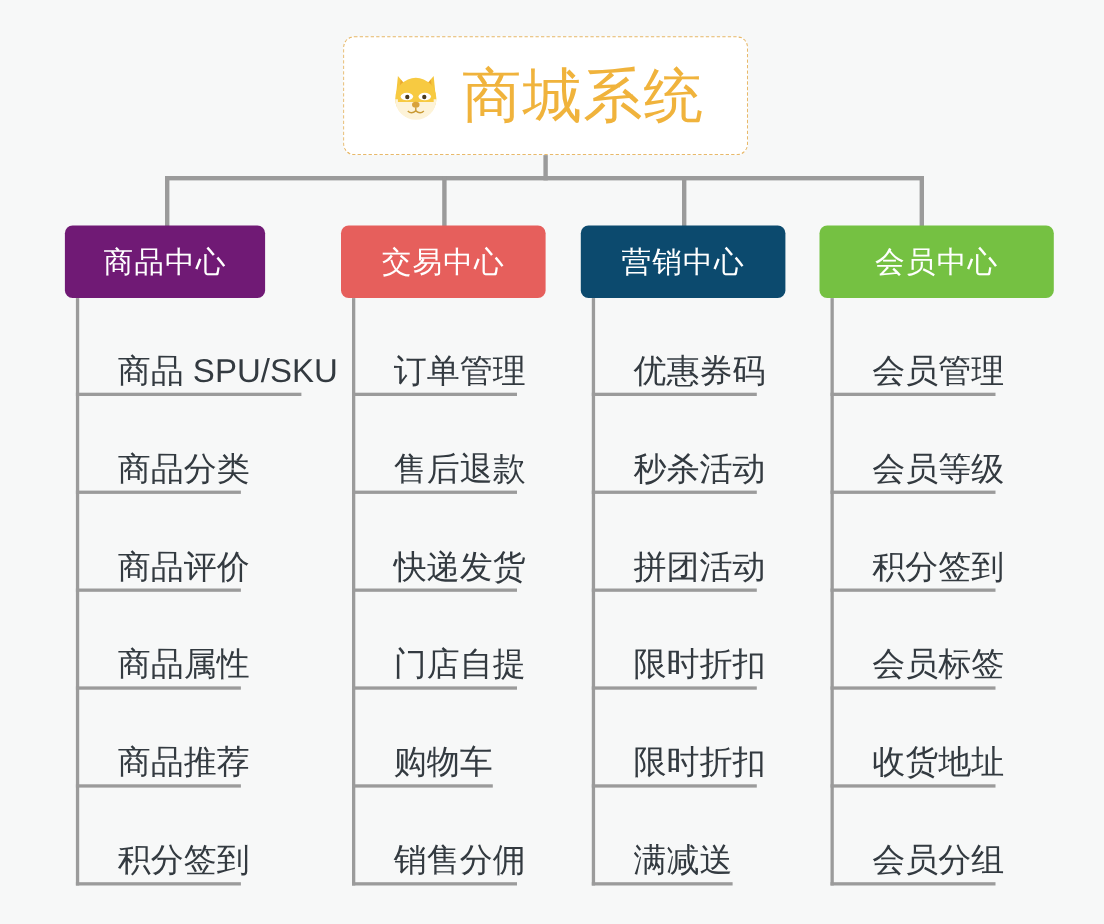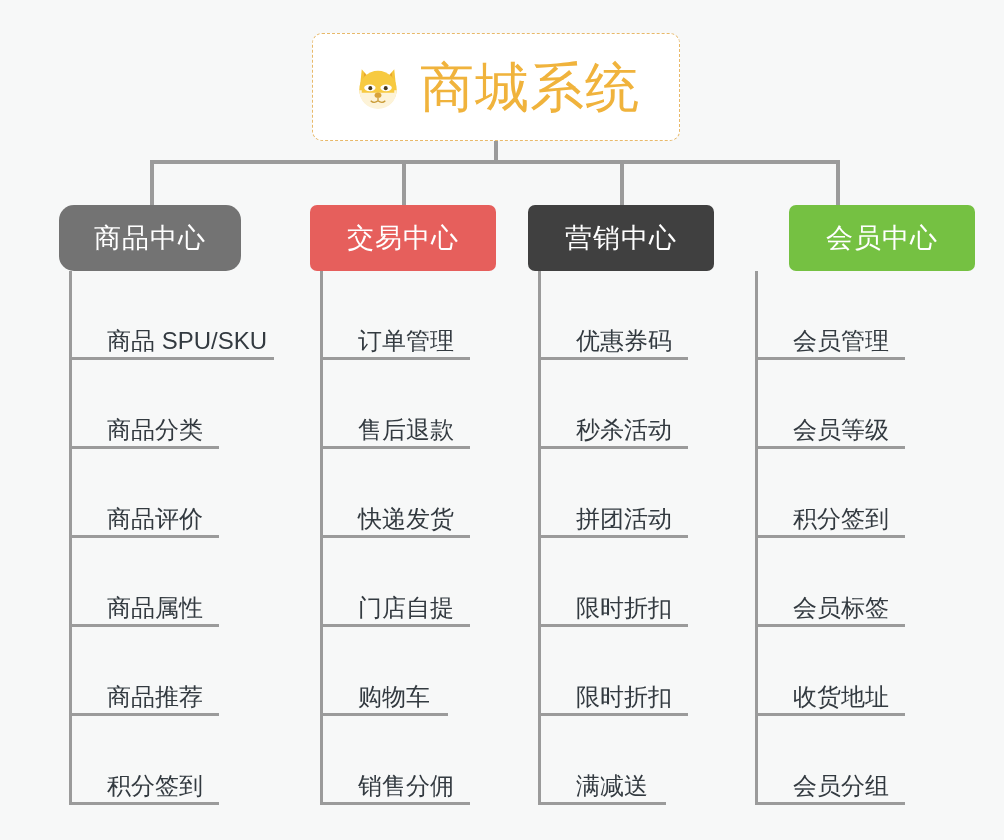--- a/index.html
+++ b/index.html
@@ -59,21 +59,21 @@
     height:89px;
     box-sizing:border-box;
     display:flex;align-items:flex-end;
   }
   .leaf-underline{
     position:absolute;left:10px;bottom:0;height:3px;background:#9b9b9b;
   }
   .leaf-label{
     position:relative;
     color:#333a40;
-    font-size:24px;
+    font-size:30px;
     line-height:1;
     padding-left:48px;
     padding-bottom:7px;
     white-space:nowrap;
   }
 </style>
 </head>
 <body style="background: rgb(247, 248, 248);">
 
 <div id="canvas">
@@ -104,21 +104,21 @@
   </div>
 
   <div class="conn conn-v-root" style="background: rgb(155, 155, 155);"></div>
   <div class="conn conn-h-main" style="background: rgb(155, 155, 155);"></div>
   <div class="conn-drop" style="left: 150px; background: rgb(155, 155, 155);"></div>
   <div class="conn-drop" style="left: 402px; background: rgb(155, 155, 155);"></div>
   <div class="conn-drop" style="left: 620px; background: rgb(155, 155, 155);"></div>
   <div class="conn-drop" style="left: 836px; background: rgb(155, 155, 155);"></div>
 
   <div class="column" style="left:59px;">
-    <div class="cat-box" style="background: #737373; width: 182px; border-radius: 15px;">
+    <div class="cat-box" style="background: #701a75; width: 182px;">
       <span>商品中心</span>
     </div>
     <div class="leaf-wrap">
       <div class="rail" style="height: 534px; background: rgb(155, 155, 155);"></div>
       <div class="leaf">
         <span class="leaf-underline" style="width: 205px; background: rgb(155, 155, 155);"></span>
         <span class="leaf-label">商品 SPU/SKU</span>
       </div>
       <div class="leaf">
         <span class="leaf-underline" style="width: 150px; background: rgb(155, 155, 155);"></span>
@@ -170,21 +170,21 @@
         <span class="leaf-label">购物车</span>
       </div>
       <div class="leaf">
         <span class="leaf-underline" style="width: 150px; background: rgb(155, 155, 155);"></span>
         <span class="leaf-label">销售分佣</span>
       </div>
     </div>
   </div>
 
   <div class="column" style="left:528px;">
-    <div class="cat-box" style="background: #404040; width: 186px;">
+    <div class="cat-box" style="background: #0c4a6e; width: 186px;">
       <span>营销中心</span>
     </div>
     <div class="leaf-wrap">
       <div class="rail" style="height: 534px; background: rgb(155, 155, 155);"></div>
       <div class="leaf">
         <span class="leaf-underline" style="width: 150px; background: rgb(155, 155, 155);"></span>
         <span class="leaf-label">优惠券码</span>
       </div>
       <div class="leaf">
         <span class="leaf-underline" style="width: 150px; background: rgb(155, 155, 155);"></span>
@@ -203,21 +203,21 @@
         <span class="leaf-label">限时折扣</span>
       </div>
       <div class="leaf">
         <span class="leaf-underline" style="width: 128px; background: rgb(155, 155, 155);"></span>
         <span class="leaf-label">满减送</span>
       </div>
     </div>
   </div>
 
   <div class="column" style="left:745px;">
-    <div class="cat-box" style="background: rgb(117, 193, 66); width: 186px; margin-left: 44px;">
+    <div class="cat-box" style="background: rgb(117, 193, 66); width: 213px;">
       <span>会员中心</span>
     </div>
     <div class="leaf-wrap">
       <div class="rail" style="height: 534px; background: rgb(155, 155, 155);"></div>
       <div class="leaf">
         <span class="leaf-underline" style="width: 150px; background: rgb(155, 155, 155);"></span>
         <span class="leaf-label">会员管理</span>
       </div>
       <div class="leaf">
         <span class="leaf-underline" style="width: 150px; background: rgb(155, 155, 155);"></span>

